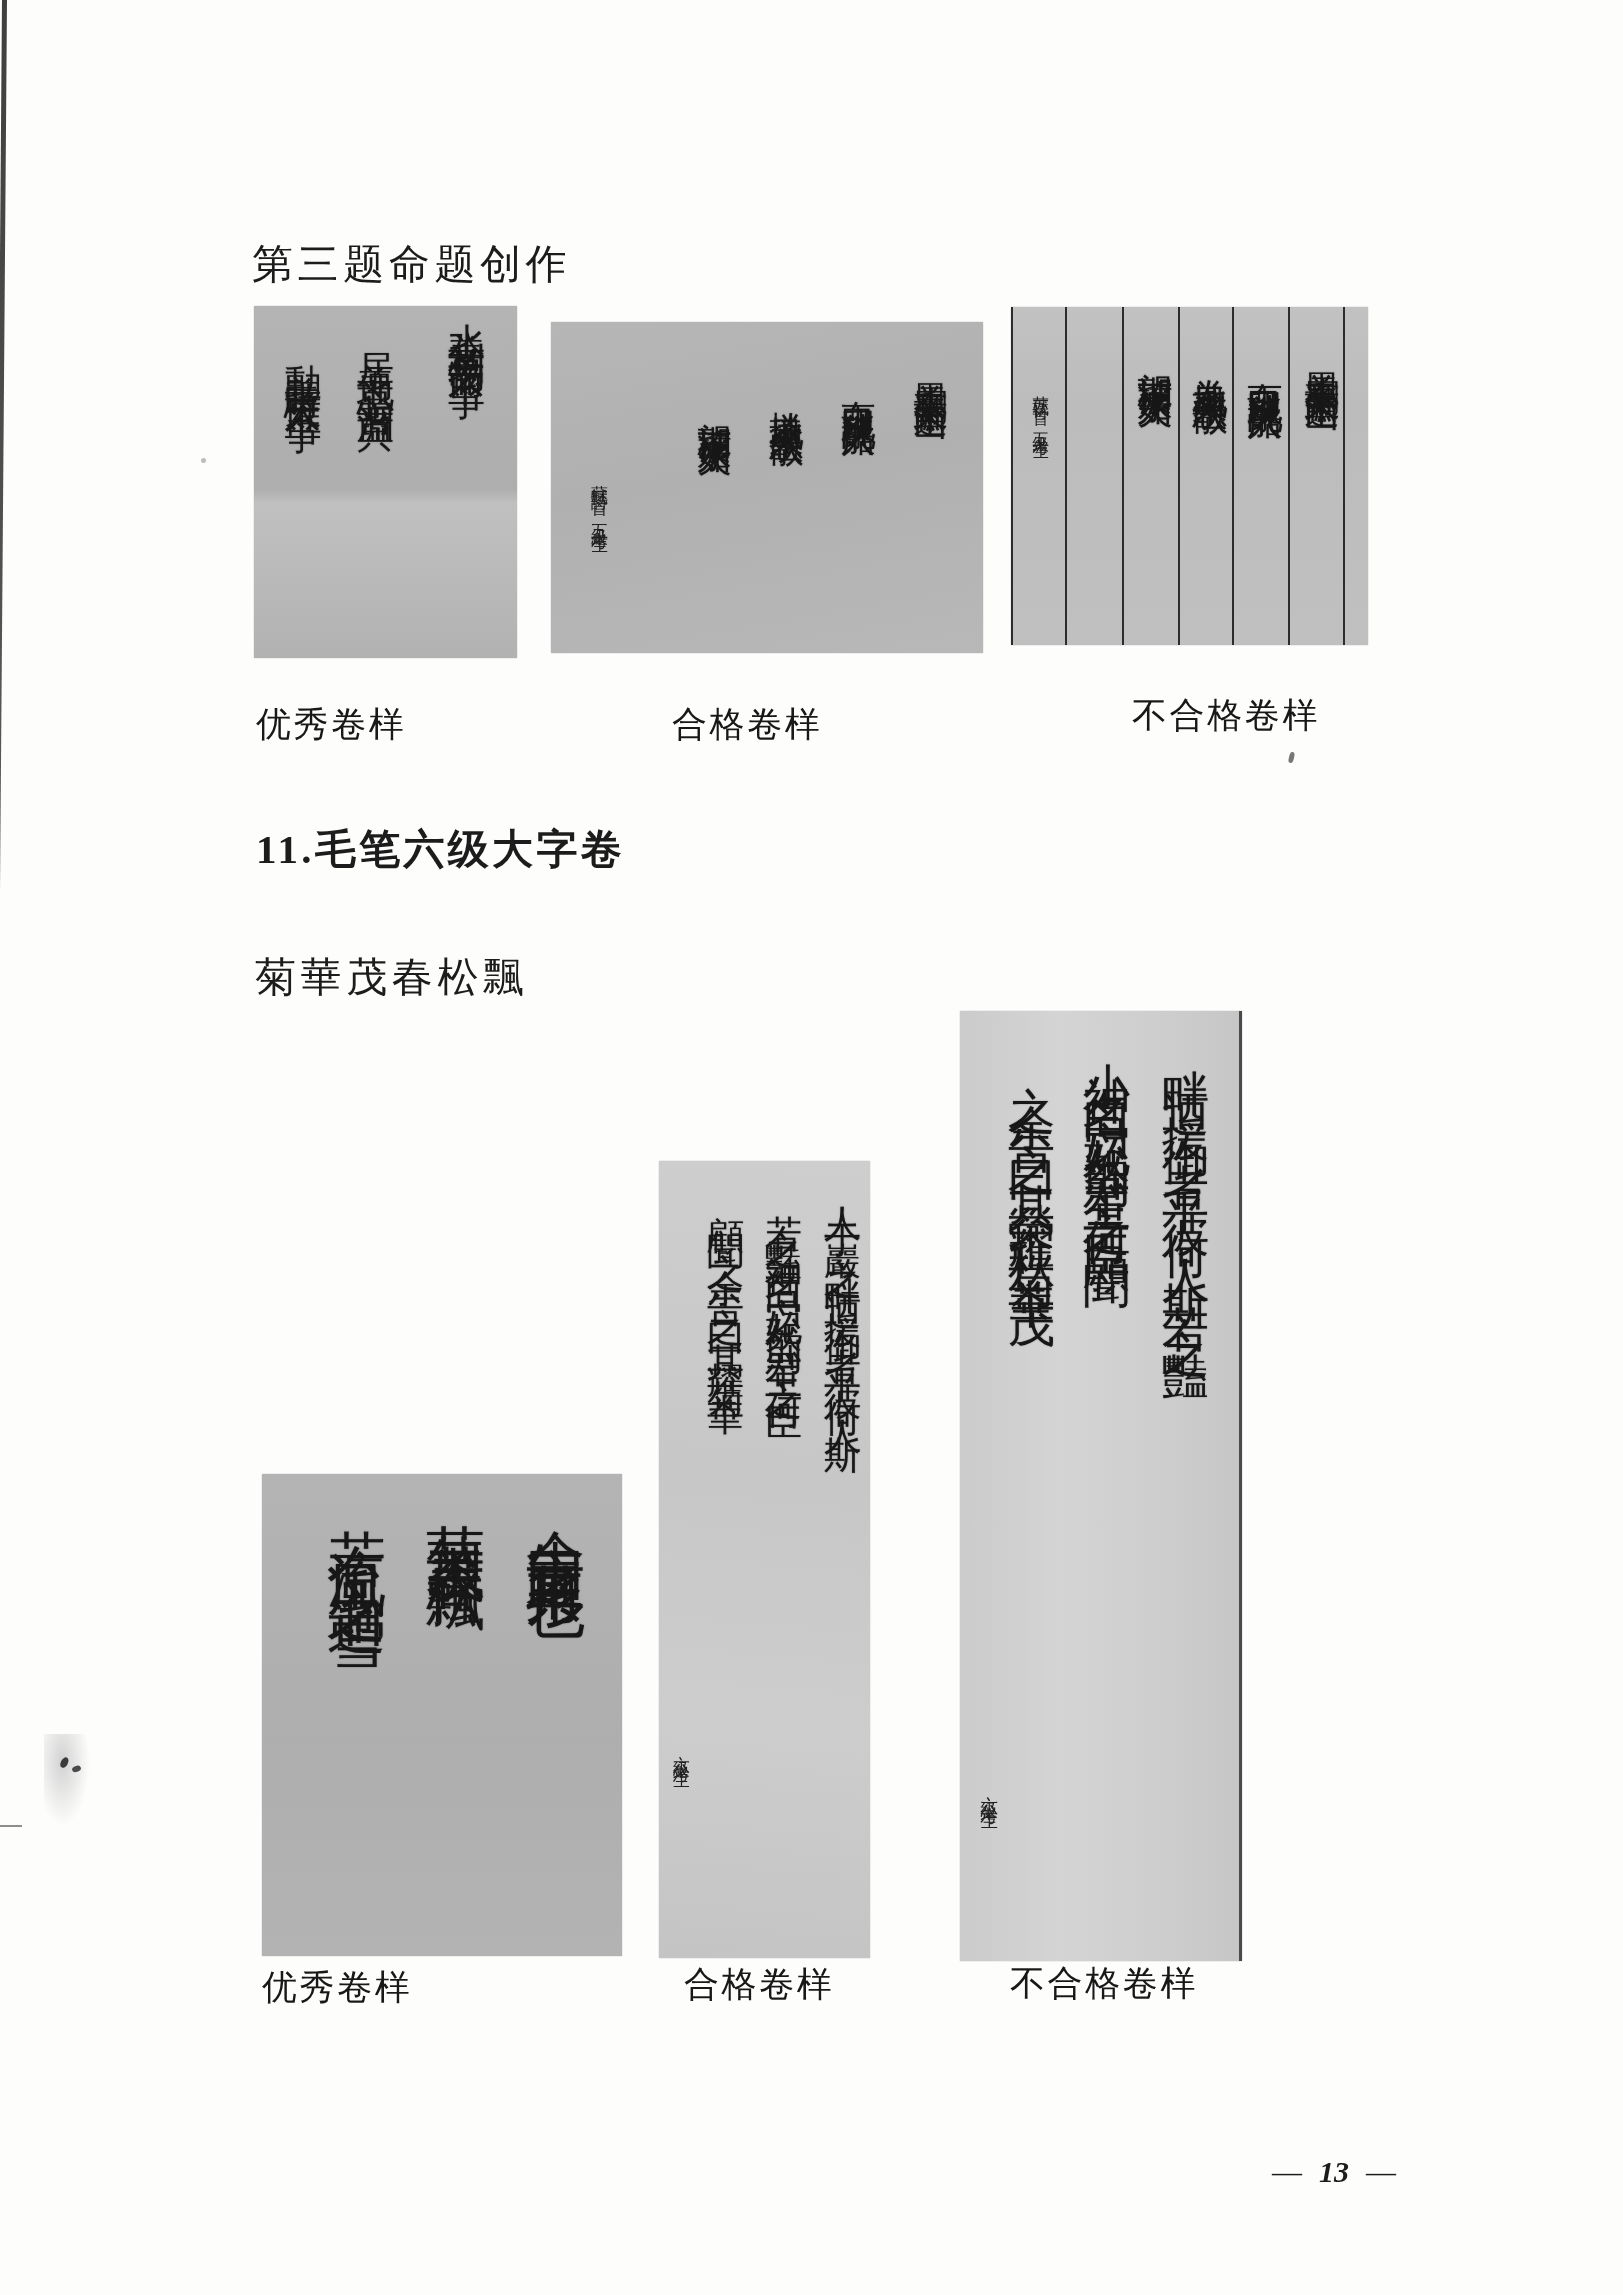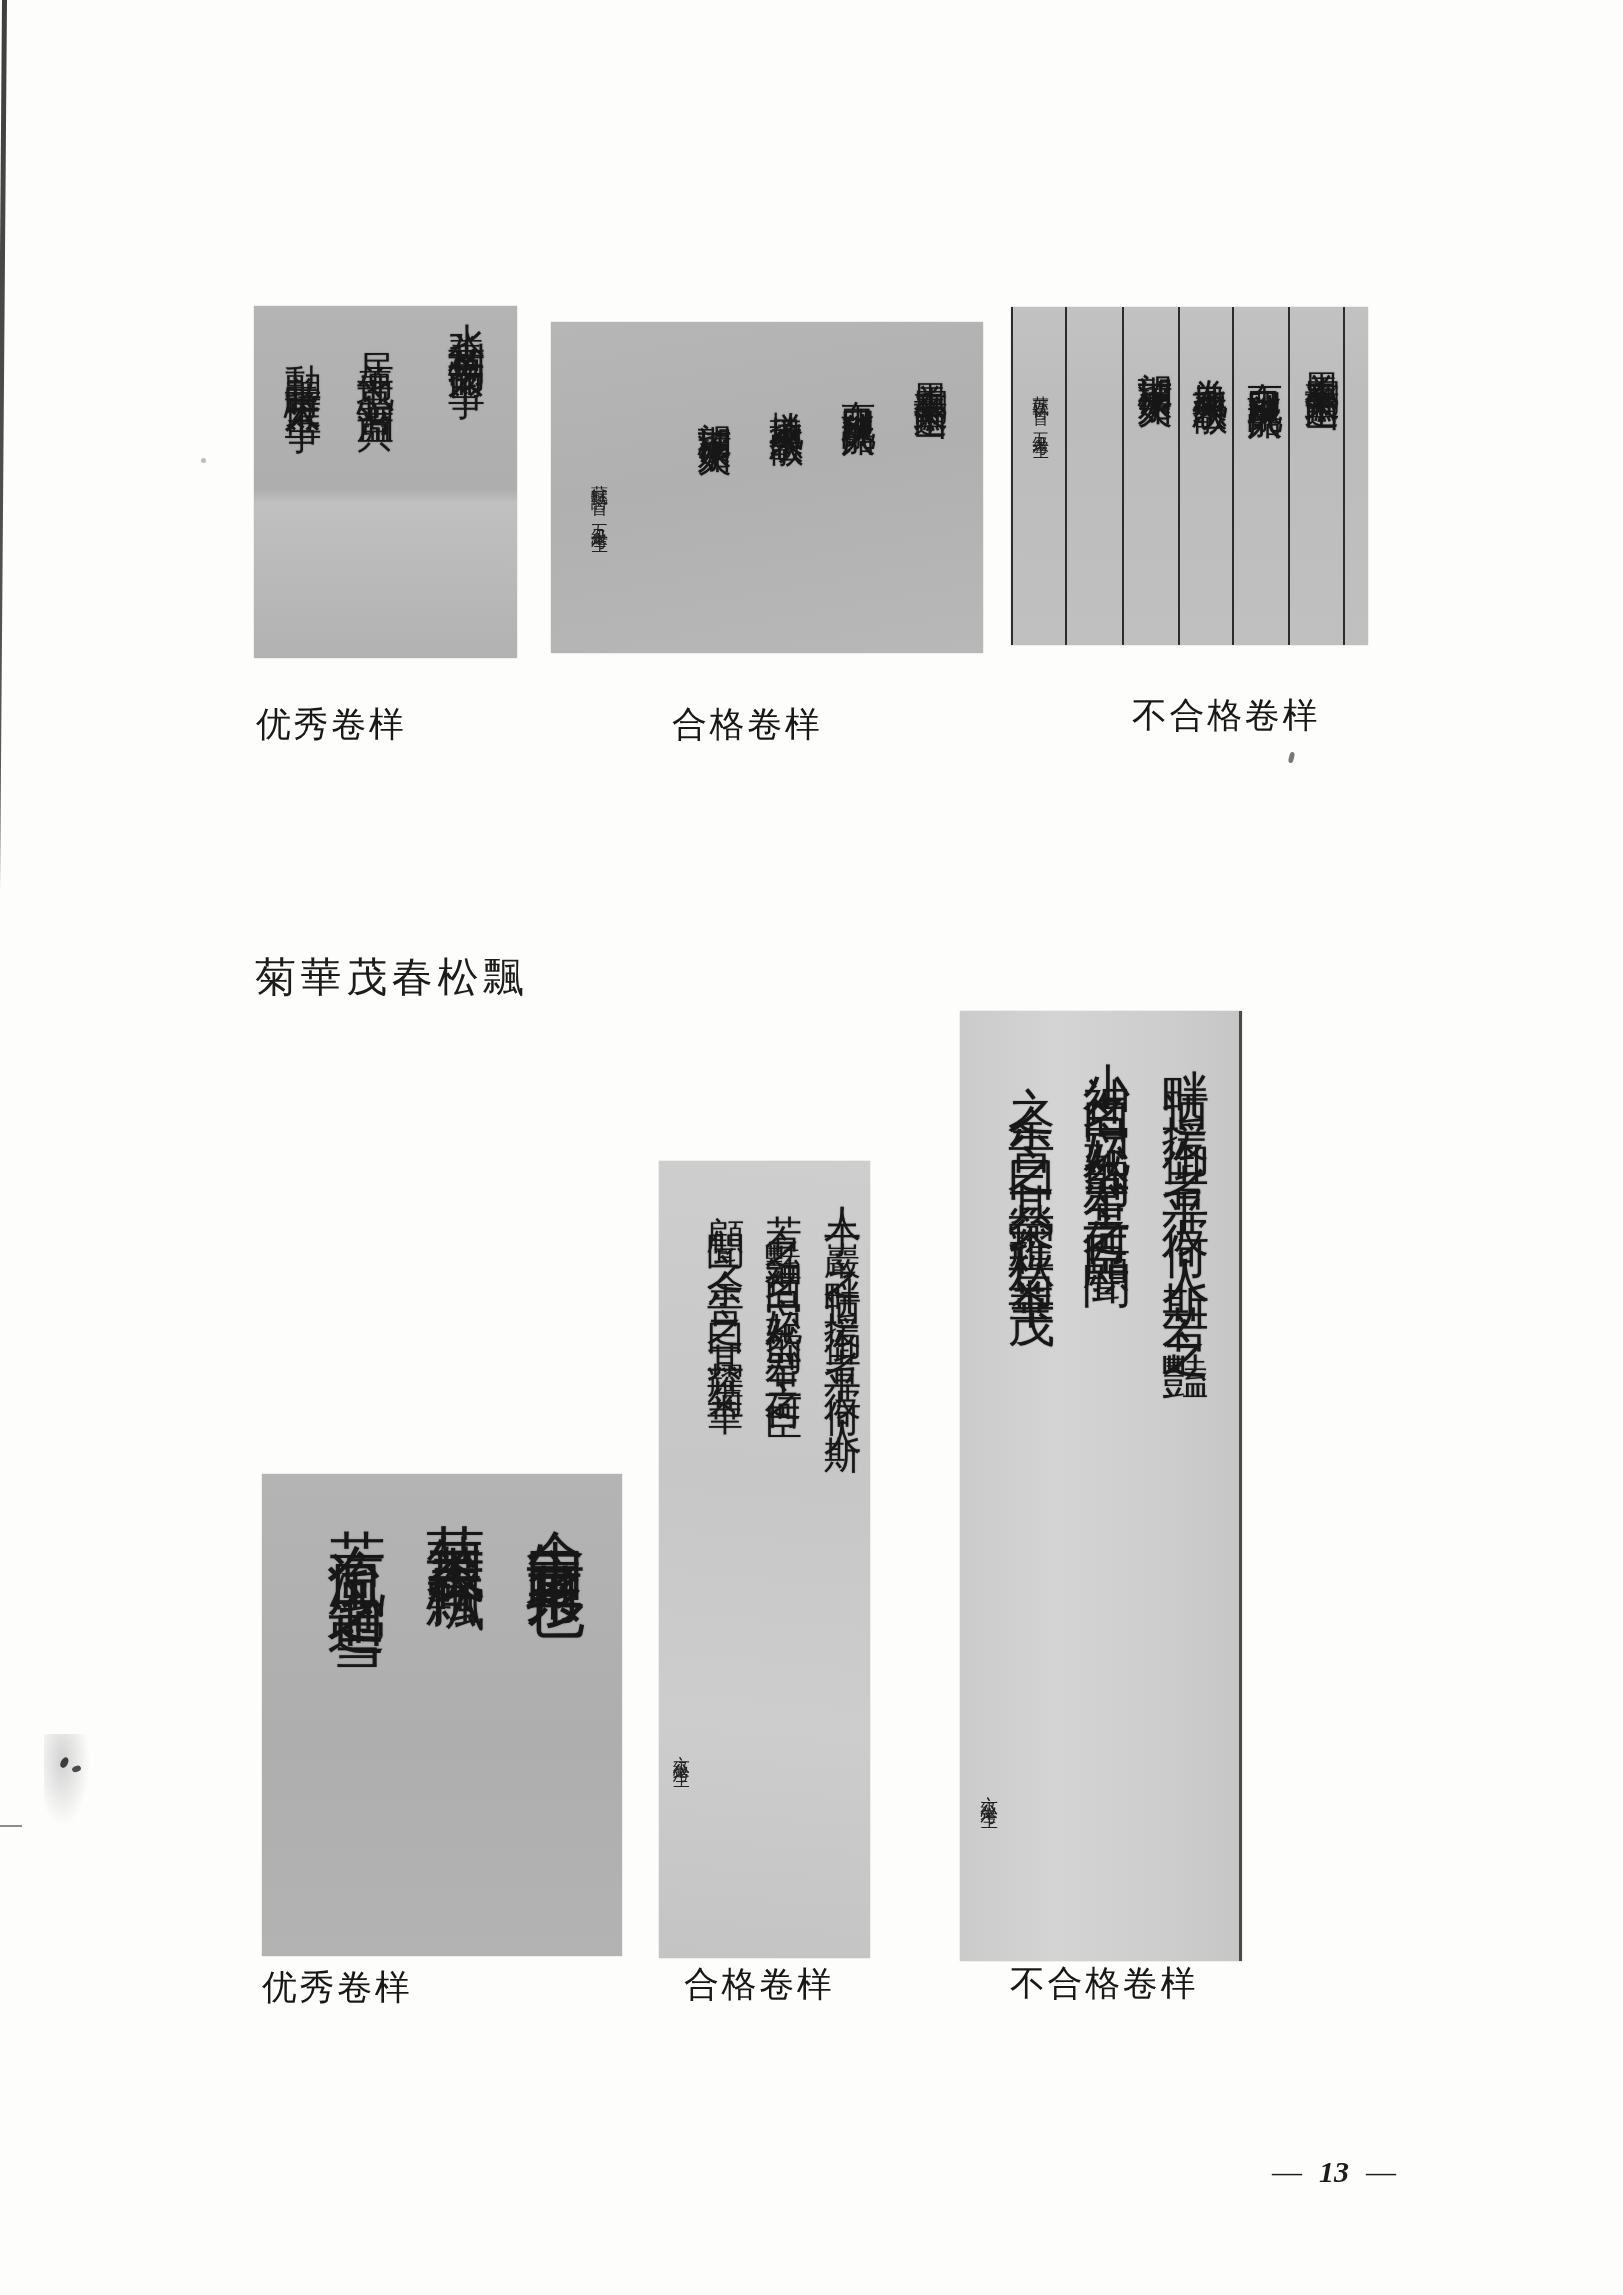--- a/index.html
+++ b/index.html
@@ -35,20 +35,21 @@
 <div style="position:absolute;inset:0;">
 
   <div class="edge-line"></div>
   <div class="abs" style="left:44px;top:1734px;width:46px;height:92px;background:radial-gradient(ellipse at 40% 30%,#d2d2d2 0%,rgba(240,240,240,0) 70%);"></div>
   <div class="speck" style="left:61px;top:1757px;width:6.5px;height:10.5px;background:#3b3b3b;transform:rotate(28deg);"></div>
   <div class="speck" style="left:72px;top:1766px;width:8.5px;height:5.9px;background:#4a4a4a;transform:rotate(-18deg);"></div>
   <div class="abs" style="left:0;top:1825px;width:22px;height:2px;background:#8d8d8d;"></div>
   <div class="speck" style="left:201px;top:458px;width:5.2px;height:5.2px;background:#bdbdbd;"></div>
   <div class="speck" style="left:1289px;top:752px;width:5.2px;height:11px;background:#777;transform:rotate(14deg);border-radius:40%;"></div>
 
+  <div class="abs heading" style="left:252px;top:237px;">第三题命题创作</div>
 
   <div class="sheet" style="left:254px;top:306px;width:263px;height:352px;background:linear-gradient(180deg,#b4b4b4 0%,#aeaeae 52%,#c0c0c0 56%,#b2b2b2 100%);">
     <div class="vcol" style="left:187px;top:-11.8px;font-size:37px;letter-spacing:8.5px;">水善利萬物而不爭</div>
     <div class="vcol" style="left:96px;top:17px;font-size:37px;letter-spacing:10.5px;">居善地心善淵與</div>
     <div class="vcol" style="left:23.6px;top:30px;font-size:37px;letter-spacing:8.5px;">動善時夫惟不爭</div>
   </div>
 
   <div class="sheet" style="left:551px;top:322px;width:432px;height:331px;background:linear-gradient(170deg,#b6b6b6 0%,#b0b0b0 45%,#b8b8b8 100%);">
     <div class="vcol" style="left:357px;top:34px;font-size:34px;letter-spacing:3.9px;">黑雲翻墨未遮山</div>
     <div class="vcol" style="left:285px;top:52px;font-size:34px;letter-spacing:3.9px;">白雨跳珠亂入船</div>
@@ -69,20 +70,21 @@
     <div class="vcol" style="left:230px;top:48px;font-size:35px;letter-spacing:3.9px;">白雨跳珠亂入船</div>
     <div class="vcol" style="left:175px;top:44px;font-size:35px;letter-spacing:3.9px;">卷地風来忽吹散</div>
     <div class="vcol" style="left:120px;top:38px;font-size:35px;letter-spacing:3.9px;">望湖樓下水如天</div>
     <div class="vcol sig" style="left:18.3px;top:76px;font-size:16.4px;letter-spacing:3.3px;">苏轼诗一首　五级考生</div>
   </div>
 
   <div class="abs grade-label" style="left:256px;top:701px;">优秀卷样</div>
   <div class="abs grade-label" style="left:672px;top:701px;">合格卷样</div>
   <div class="abs grade-label" style="left:1132px;top:692px;">不合格卷样</div>
 
+  <div class="abs heading bold" style="left:256px;top:822px;">11.毛笔六级大字卷</div>
   <div class="abs heading" style="left:255px;top:950px;">菊華茂春松飄</div>
 
   <div class="sheet" style="left:960px;top:1011px;width:279px;height:950px;background:linear-gradient(90deg,#cbcbcb 0%,#d4d4d4 35%,#cdcdcd 75%,#c6c6c6 100%);border-right:3.9px solid #4a4a4a;">
     <div class="vcol" style="left:195px;top:21px;font-size:47px;letter-spacing:23.6px;">畔迺援御者乎彼何人斯若之豔</div>
     <div class="vcol" style="left:116px;top:14.4px;font-size:47px;letter-spacing:14.4px;">小神名曰宓妃然則君王之何臣願聞</div>
     <div class="vcol" style="left:41px;top:37px;font-size:47px;letter-spacing:19.6px;">之余告之曰其榮耀秋菊華茂</div>
     <div class="vcol sig" style="left:17px;top:771px;font-size:17.7px;letter-spacing:5.2px;">六級考生</div>
   </div>
 
   <div class="sheet" style="left:659px;top:1161px;width:211px;height:797px;background:linear-gradient(185deg,#cecece 0%,#c7c7c7 40%,#cdcdcd 70%,#c4c4c4 100%);">

